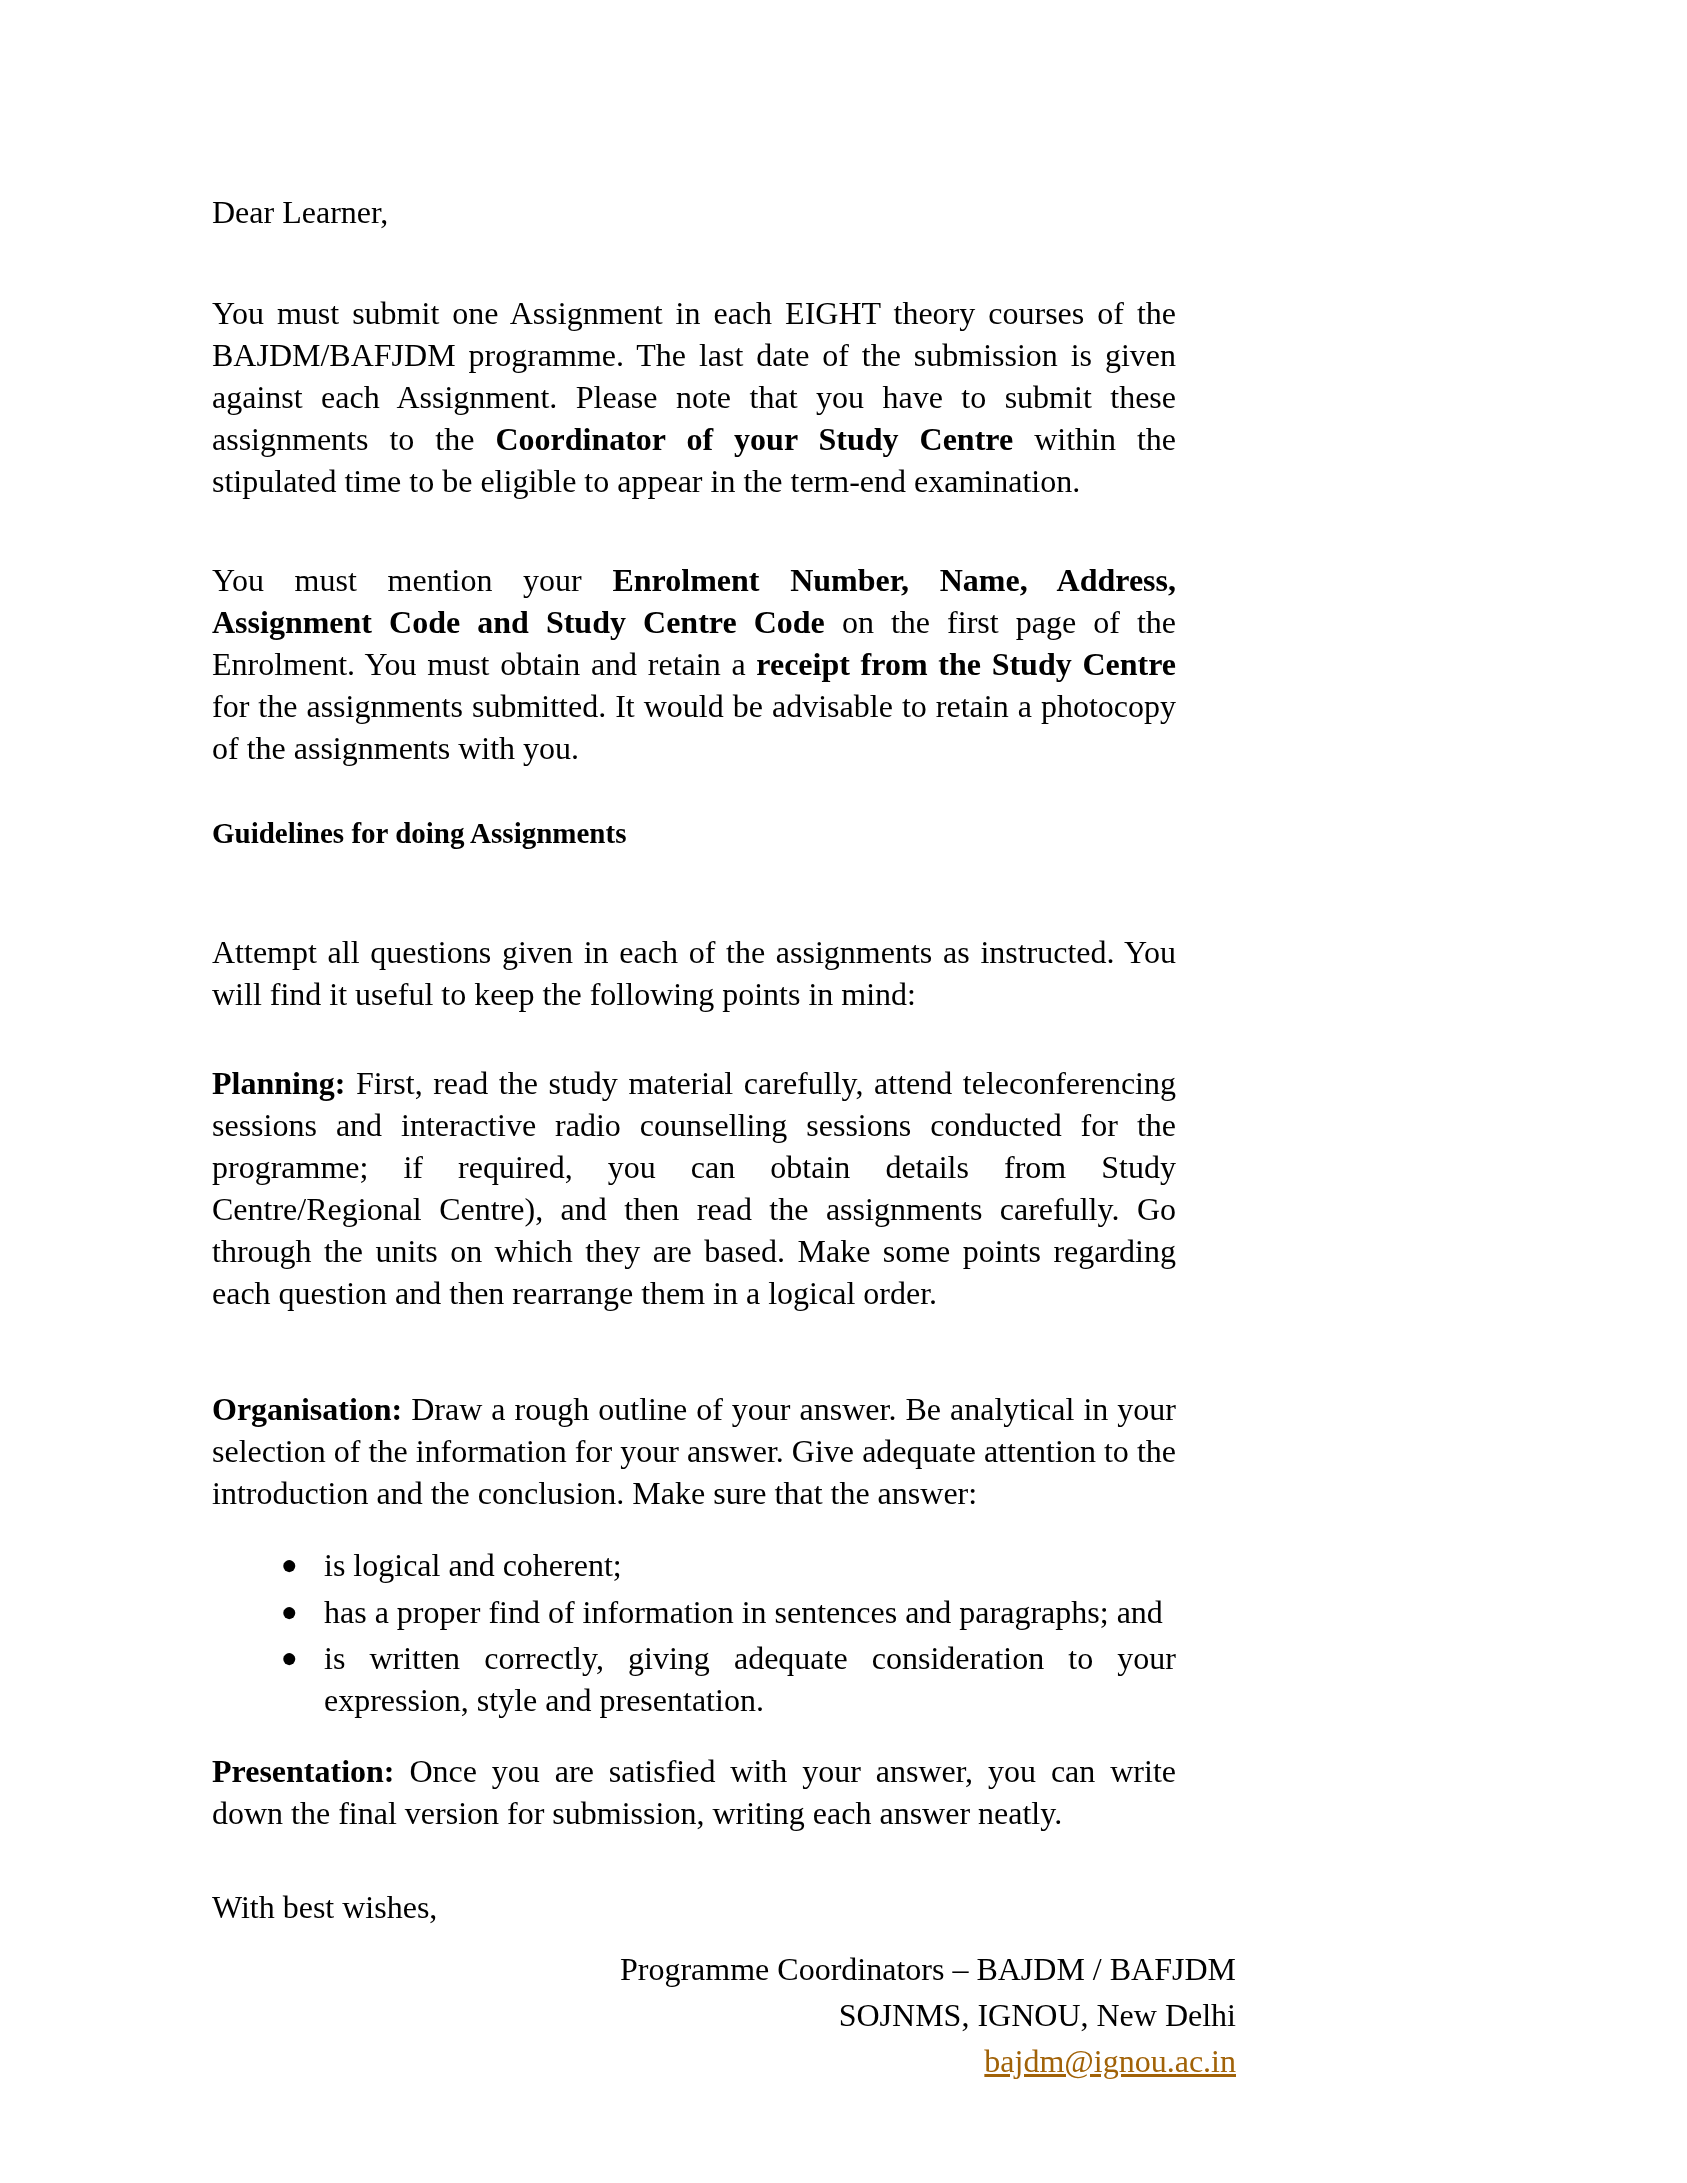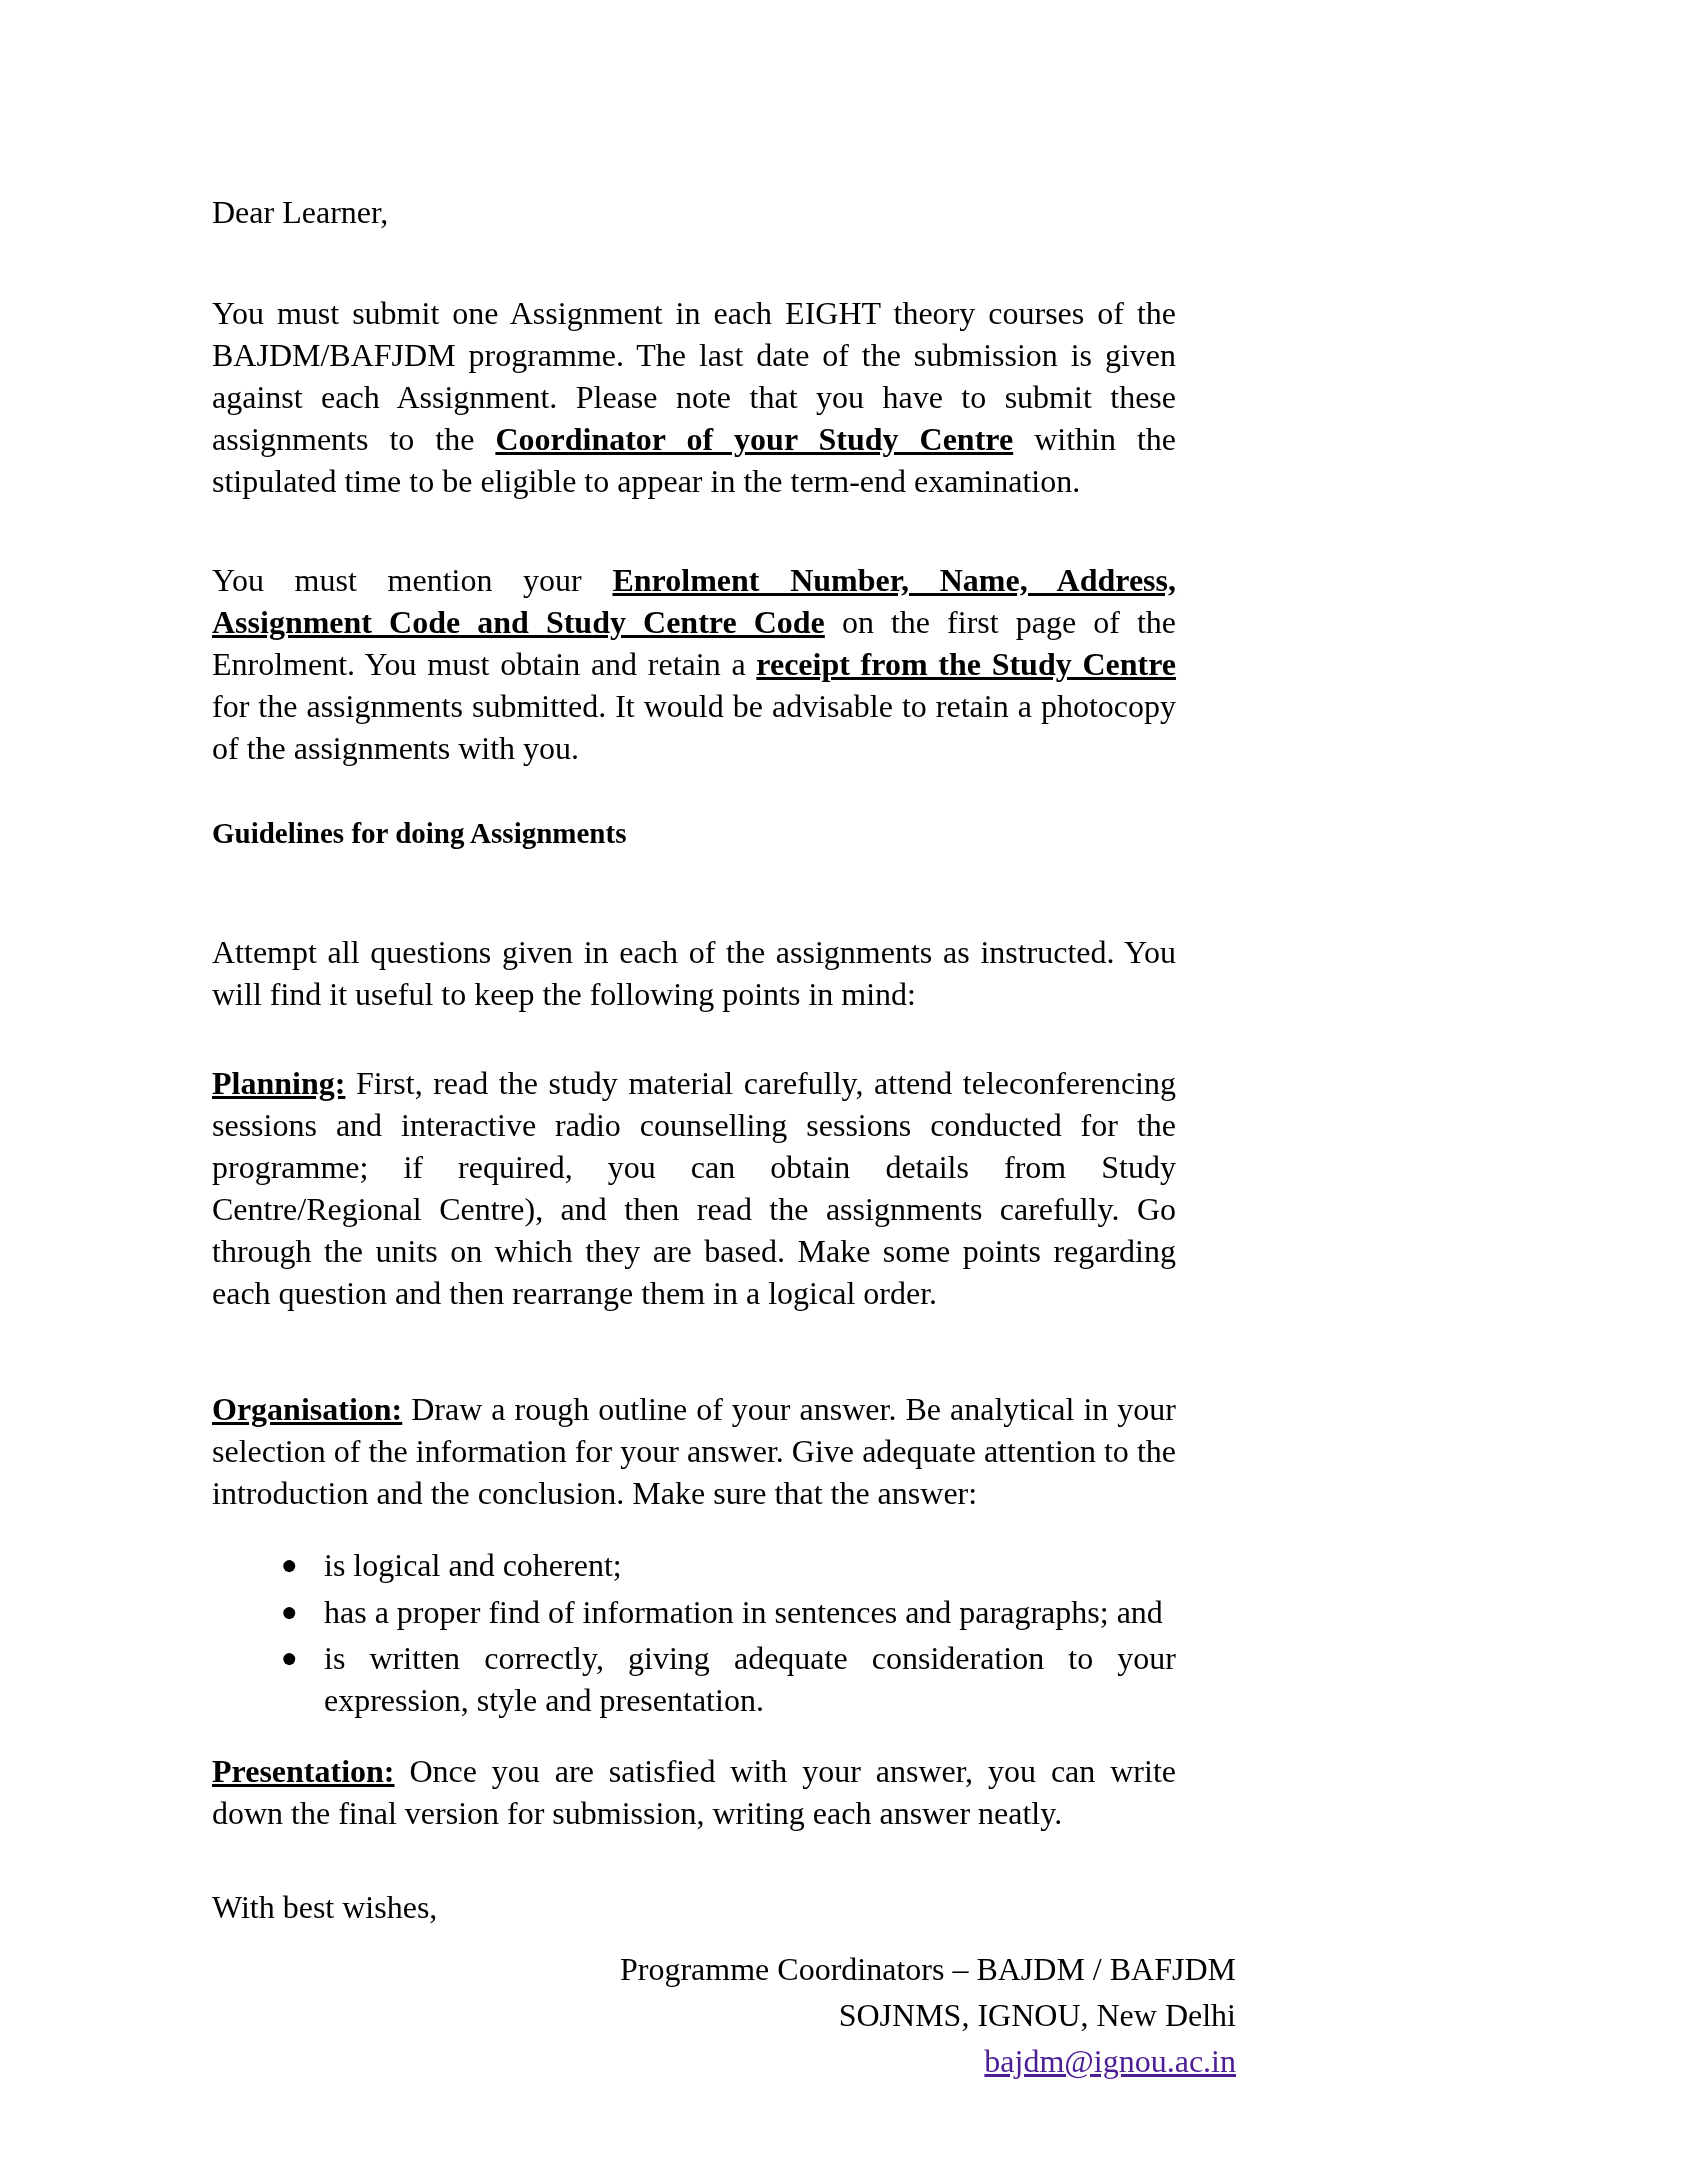--- a/index.html
+++ b/index.html
@@ -18,21 +18,21 @@
     font-size: 32px;
     line-height: 42px;
     color: #000000;
     overflow: hidden;
   }
   .para {
     margin: 0;
     text-align: justify;
   }
   .left { text-align: left; }
-  b, .bold { font-weight: 700; text-decoration: underline; }
+  b, .bold { font-weight: 700; }
 
   #para-dear        { margin-bottom: 59px; }
   #para-submission  { margin-bottom: 57px; }
   #para-mention     { margin-bottom: 40px; }
   #para-evaluation  { margin-bottom: 53px; }
 
   .heading {
     margin: 0 0 74px 0;
     font-size: 29px;
     line-height: 48px;
@@ -104,17 +104,17 @@
     <li><span class="bullet-marker">●</span><span>is written correctly, giving adequate consideration to your expression, style and presentation.</span></li>
   </ul>
 
   <p class="para" id="para-presentation"><b>Presentation:</b><span> Once you are satisfied with your answer, you can write down the final version for submission, writing each answer neatly.</span></p>
 
   <p class="para left" id="para-closing">With best wishes,</p>
 
   <div class="signature">
     <p class="sig-line">Programme Coordinators – BAJDM / BAFJDM</p>
     <p class="sig-line">SOJNMS, IGNOU, New Delhi</p>
-    <p class="sig-line"><a class="email" style="color: #4c1d95;">bajdm@ignou.ac.in</a></p>
+    <p class="sig-line"><a class="email" style="color: #a16207;">bajdm@ignou.ac.in</a></p>
   </div>
 
 </div>
 
 
 </body></html>

